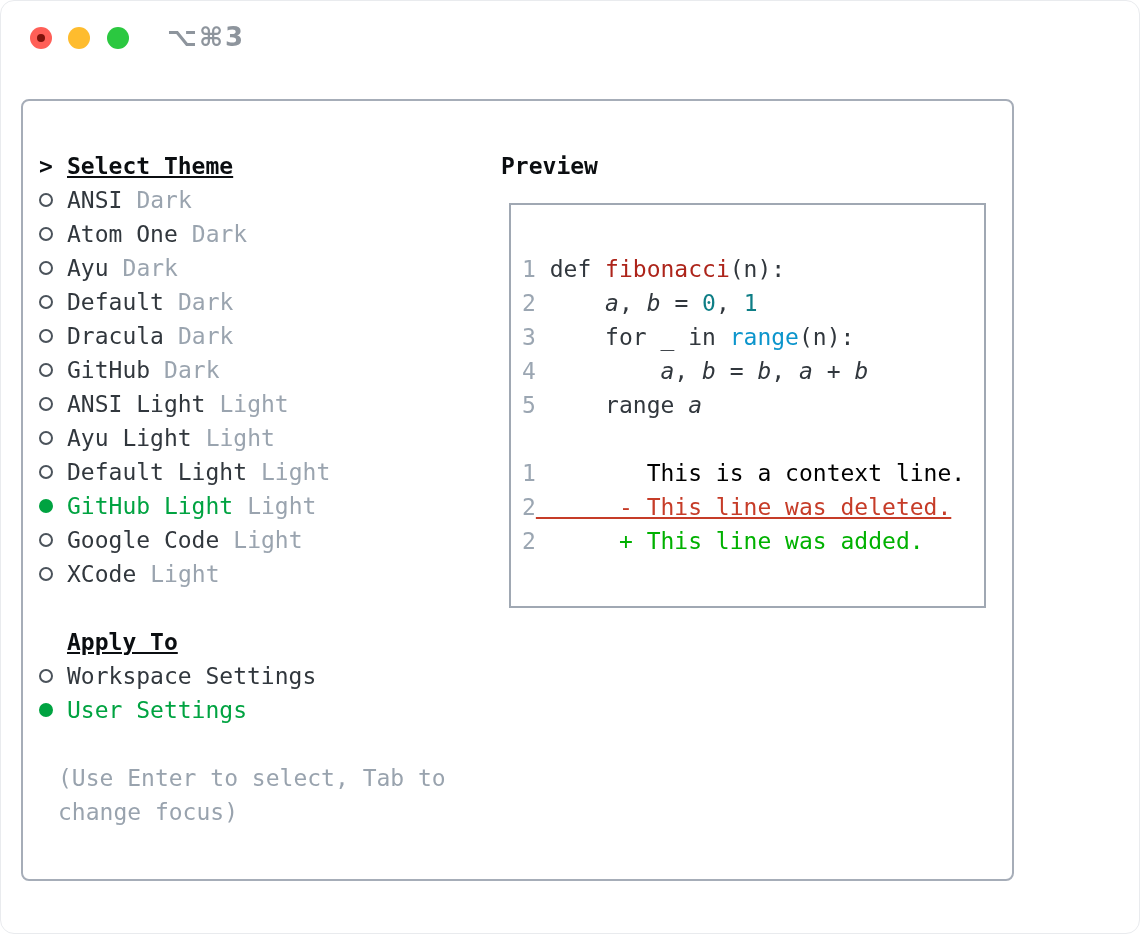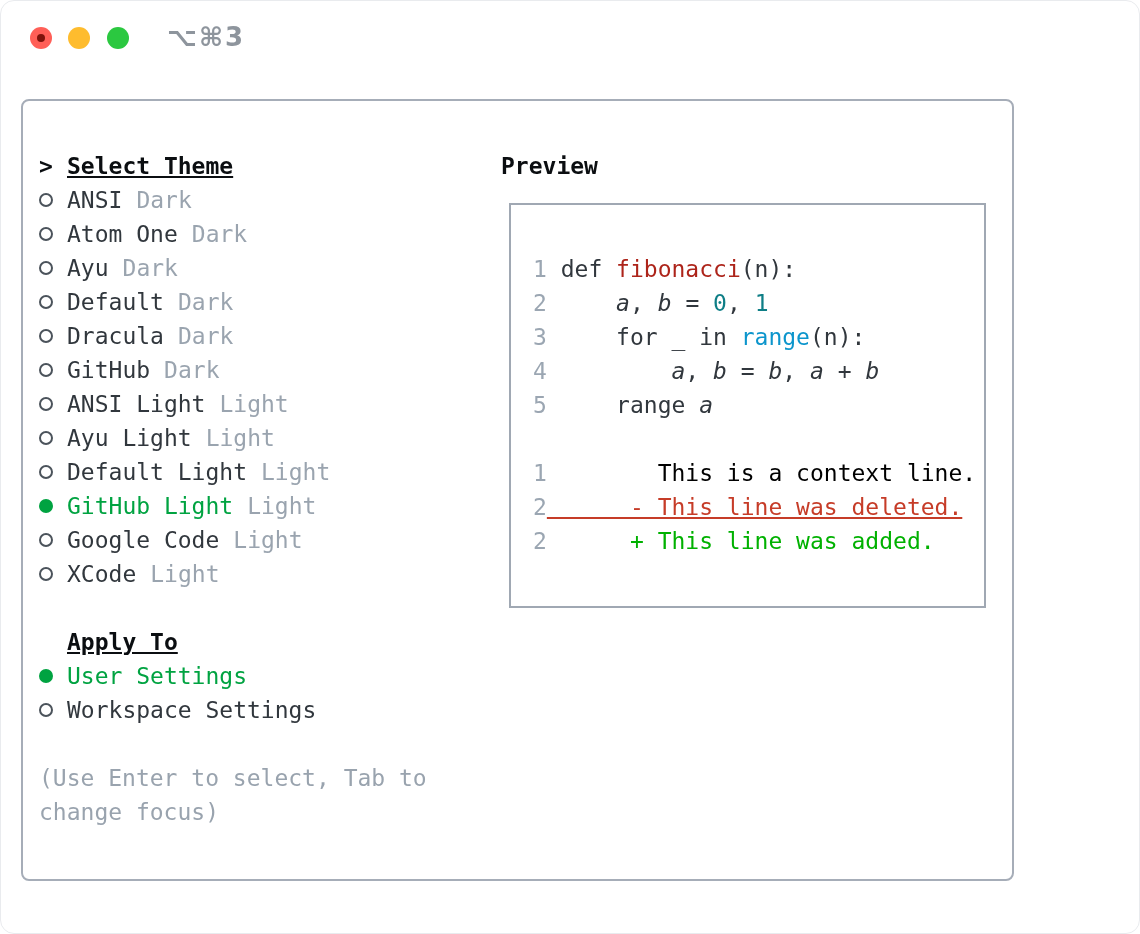--- a/index.html
+++ b/index.html
@@ -35,31 +35,31 @@
   .prefix { display:inline-block; width:28px; color:#0b0e11; font-weight:bold; }
   .hdr { color:#0b0e11; font-weight:bold;text-decoration:underline; }
   .radio {
     flex:none; width:14px; height:14px; border-radius:50%;
     border:2px solid #4b535b; margin-right:14px; background:transparent;
   }
   .row.selected .radio { background:#00a341; border-color:#00a341; }
   .tname { color:#31373d; }
   .row.selected .tname { color:#00a341; }
   .tvariant { color:#9aa4af; margin-left:14px; }
-  .help { color:#99a3ae; white-space:pre; }
+  .help { color:#99a3ae; white-space:pre;margin-left:19px; }
   
   .preview-title {
     position:absolute; left:500px; top:148px; height:34px; line-height:34px;
     color:#0b0e11; font-weight:bold;
   }
   .pbox {
     position:absolute; left:508px; top:202px; width:477px; height:405px;
     border:2px solid #a0a8b3; background:#ffffff;
   }
-  .pcontent { position:absolute; left:22px; top:47px; }
+  .pcontent { position:absolute; left:11px; top:47px; }
   .cl { height:34px; line-height:34px; white-space:pre; }
   .ln     { color:#9ba6b2; }
   .plain  { color:#31373d; }
   .func   { color:#ad241a; }
   .var    { color:#31373d; font-style:italic; }
   .numlit { color:#0e7e86; }
   .blt    { color:#0c95cc; }
   .ctx    { color:#000000; }
   .del    { color:#c63c28;text-decoration:underline; }
   .add    { color:#00b100; }
@@ -116,25 +116,25 @@
     </div>
     <div class="row">
       <span class="radio"></span><span class="tname">XCode</span><span class="tvariant">Light</span>
     </div>
 
     <div class="gap"></div>
 
     <div class="row">
       <span class="prefix"> </span><span class="hdr">Apply To</span>
     </div>
+    <div class="row">
+      <span class="radio"></span><span class="tname">Workspace Settings</span>
+    </div>
     <div class="row selected">
       <span class="radio"></span><span class="tname">User Settings</span>
-    </div>
-    <div class="row">
-      <span class="radio"></span><span class="tname">Workspace Settings</span>
     </div>
 
     <div class="gap"></div>
 
     <div class="row help">(Use Enter to select, Tab to</div>
     <div class="row help">change focus)</div>
   </div>
 
   <div class="preview-title mono">Preview</div>
 

